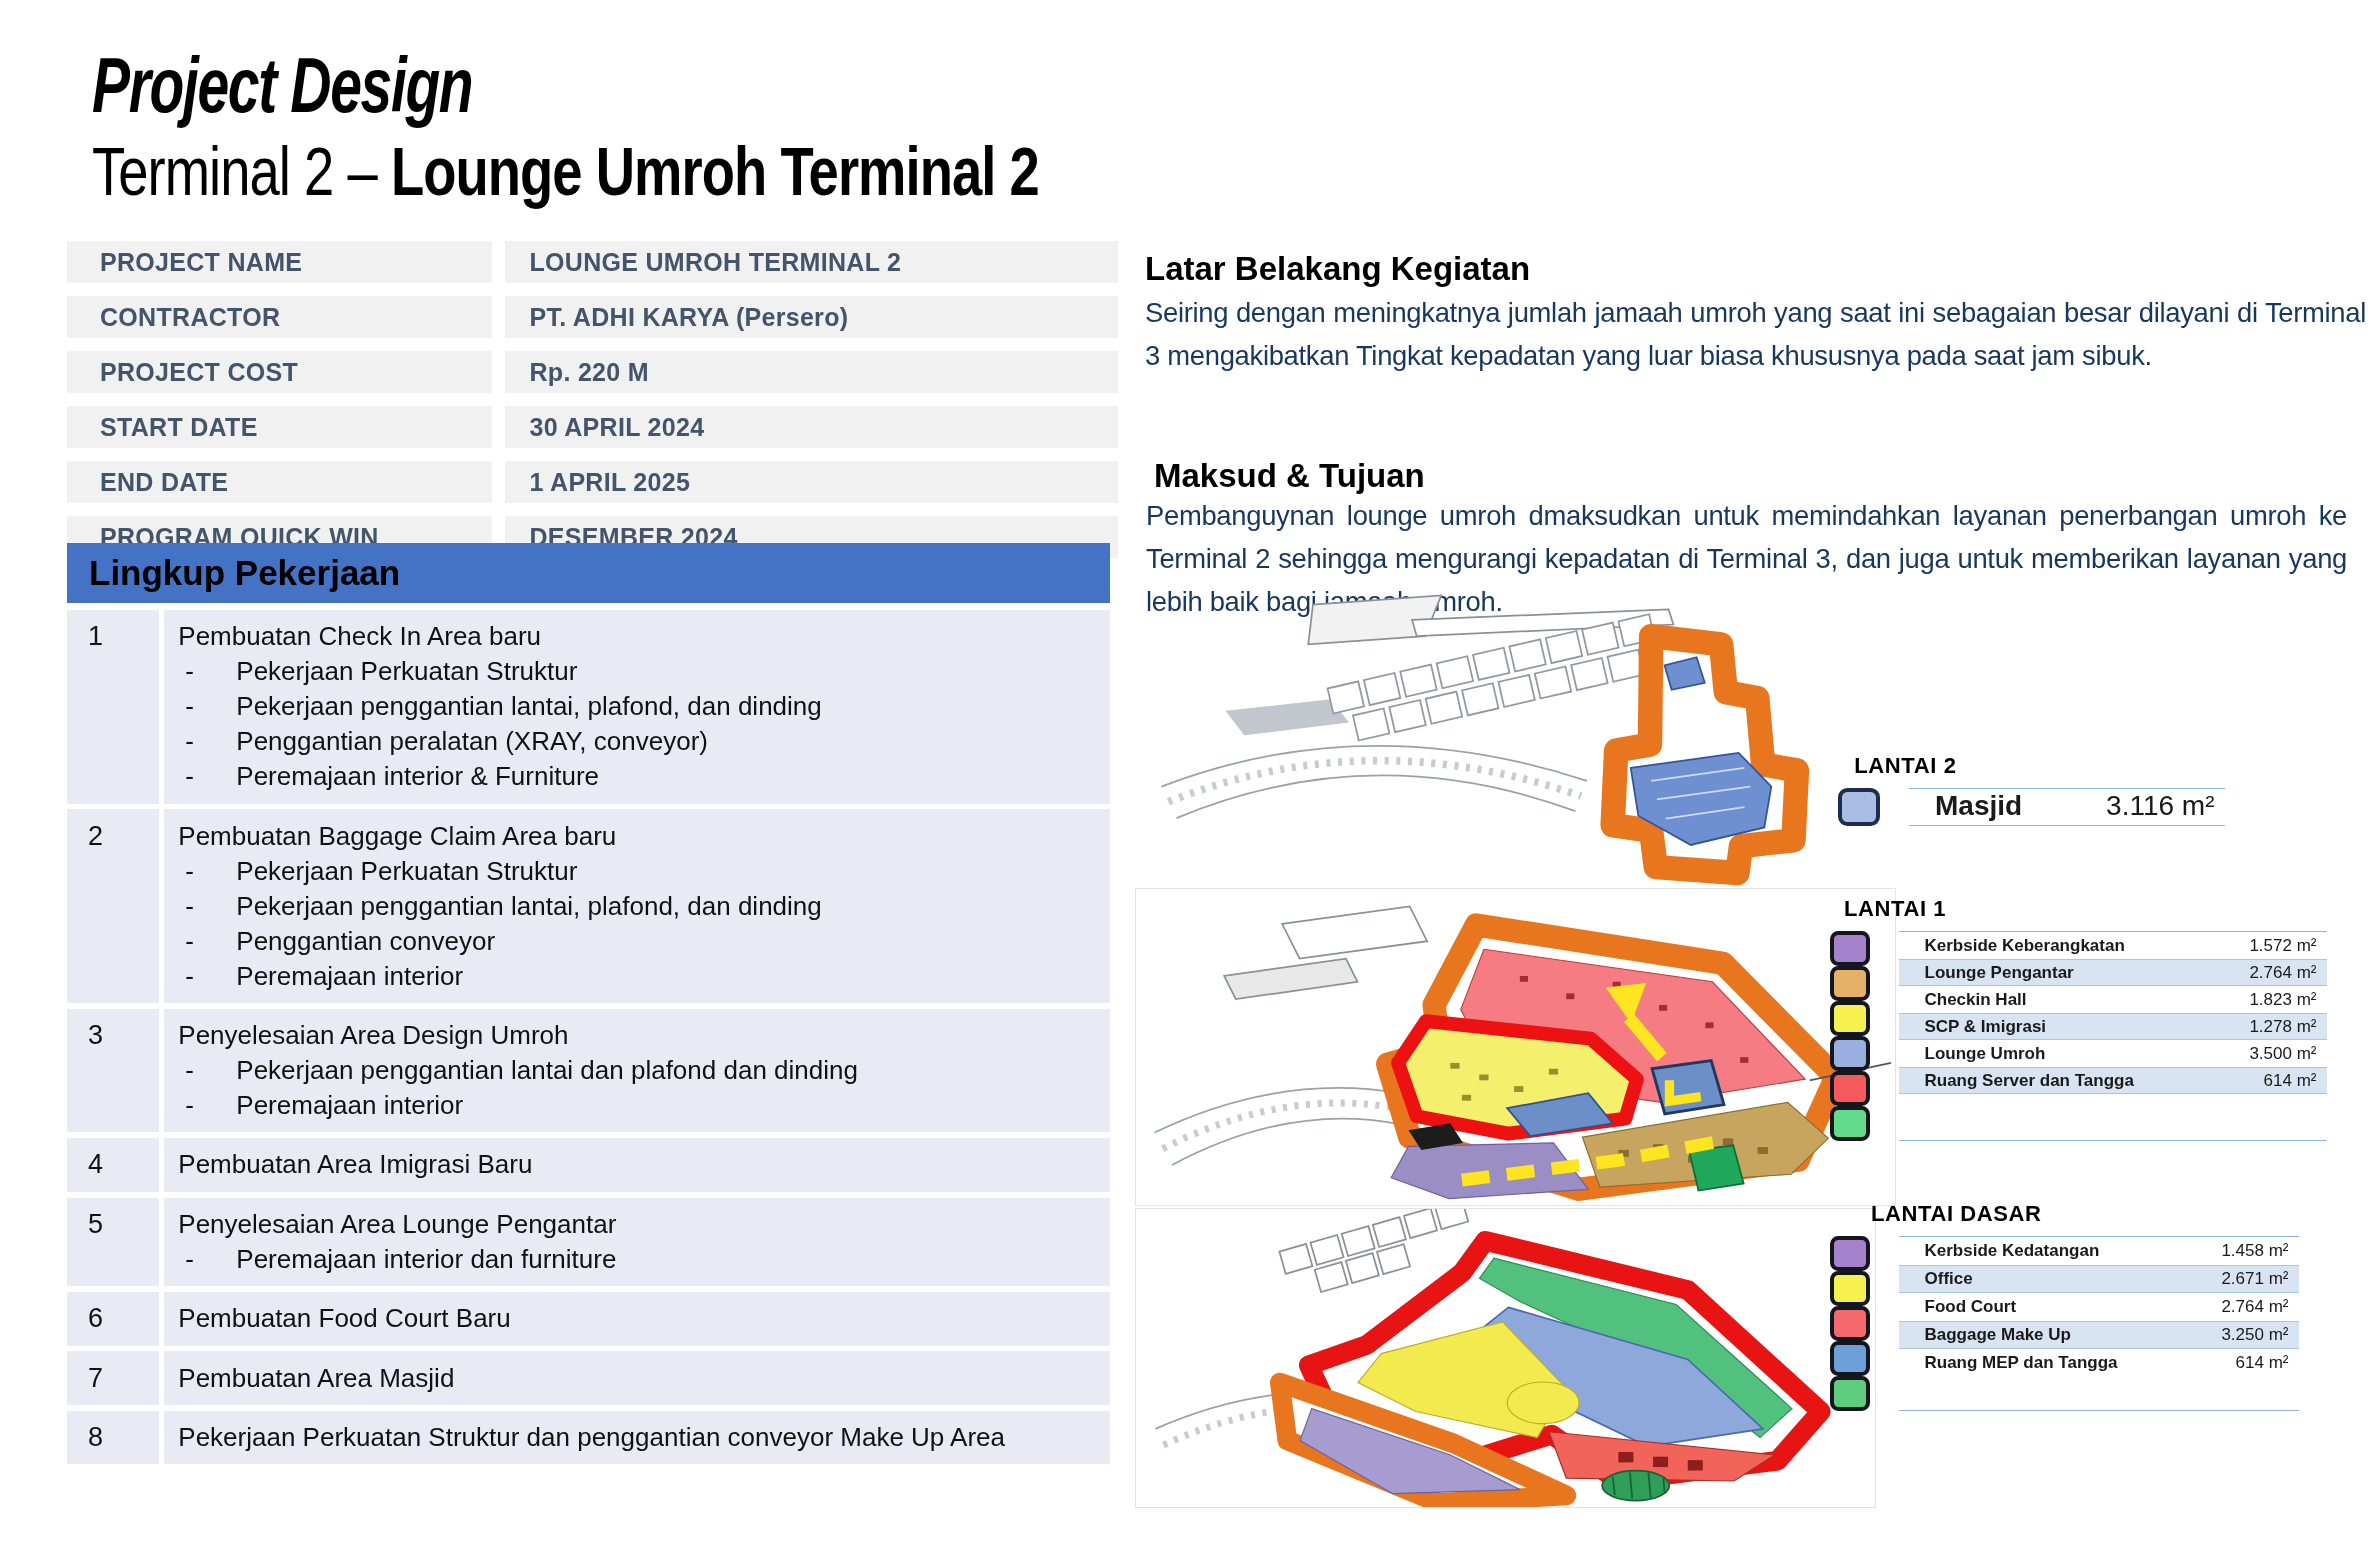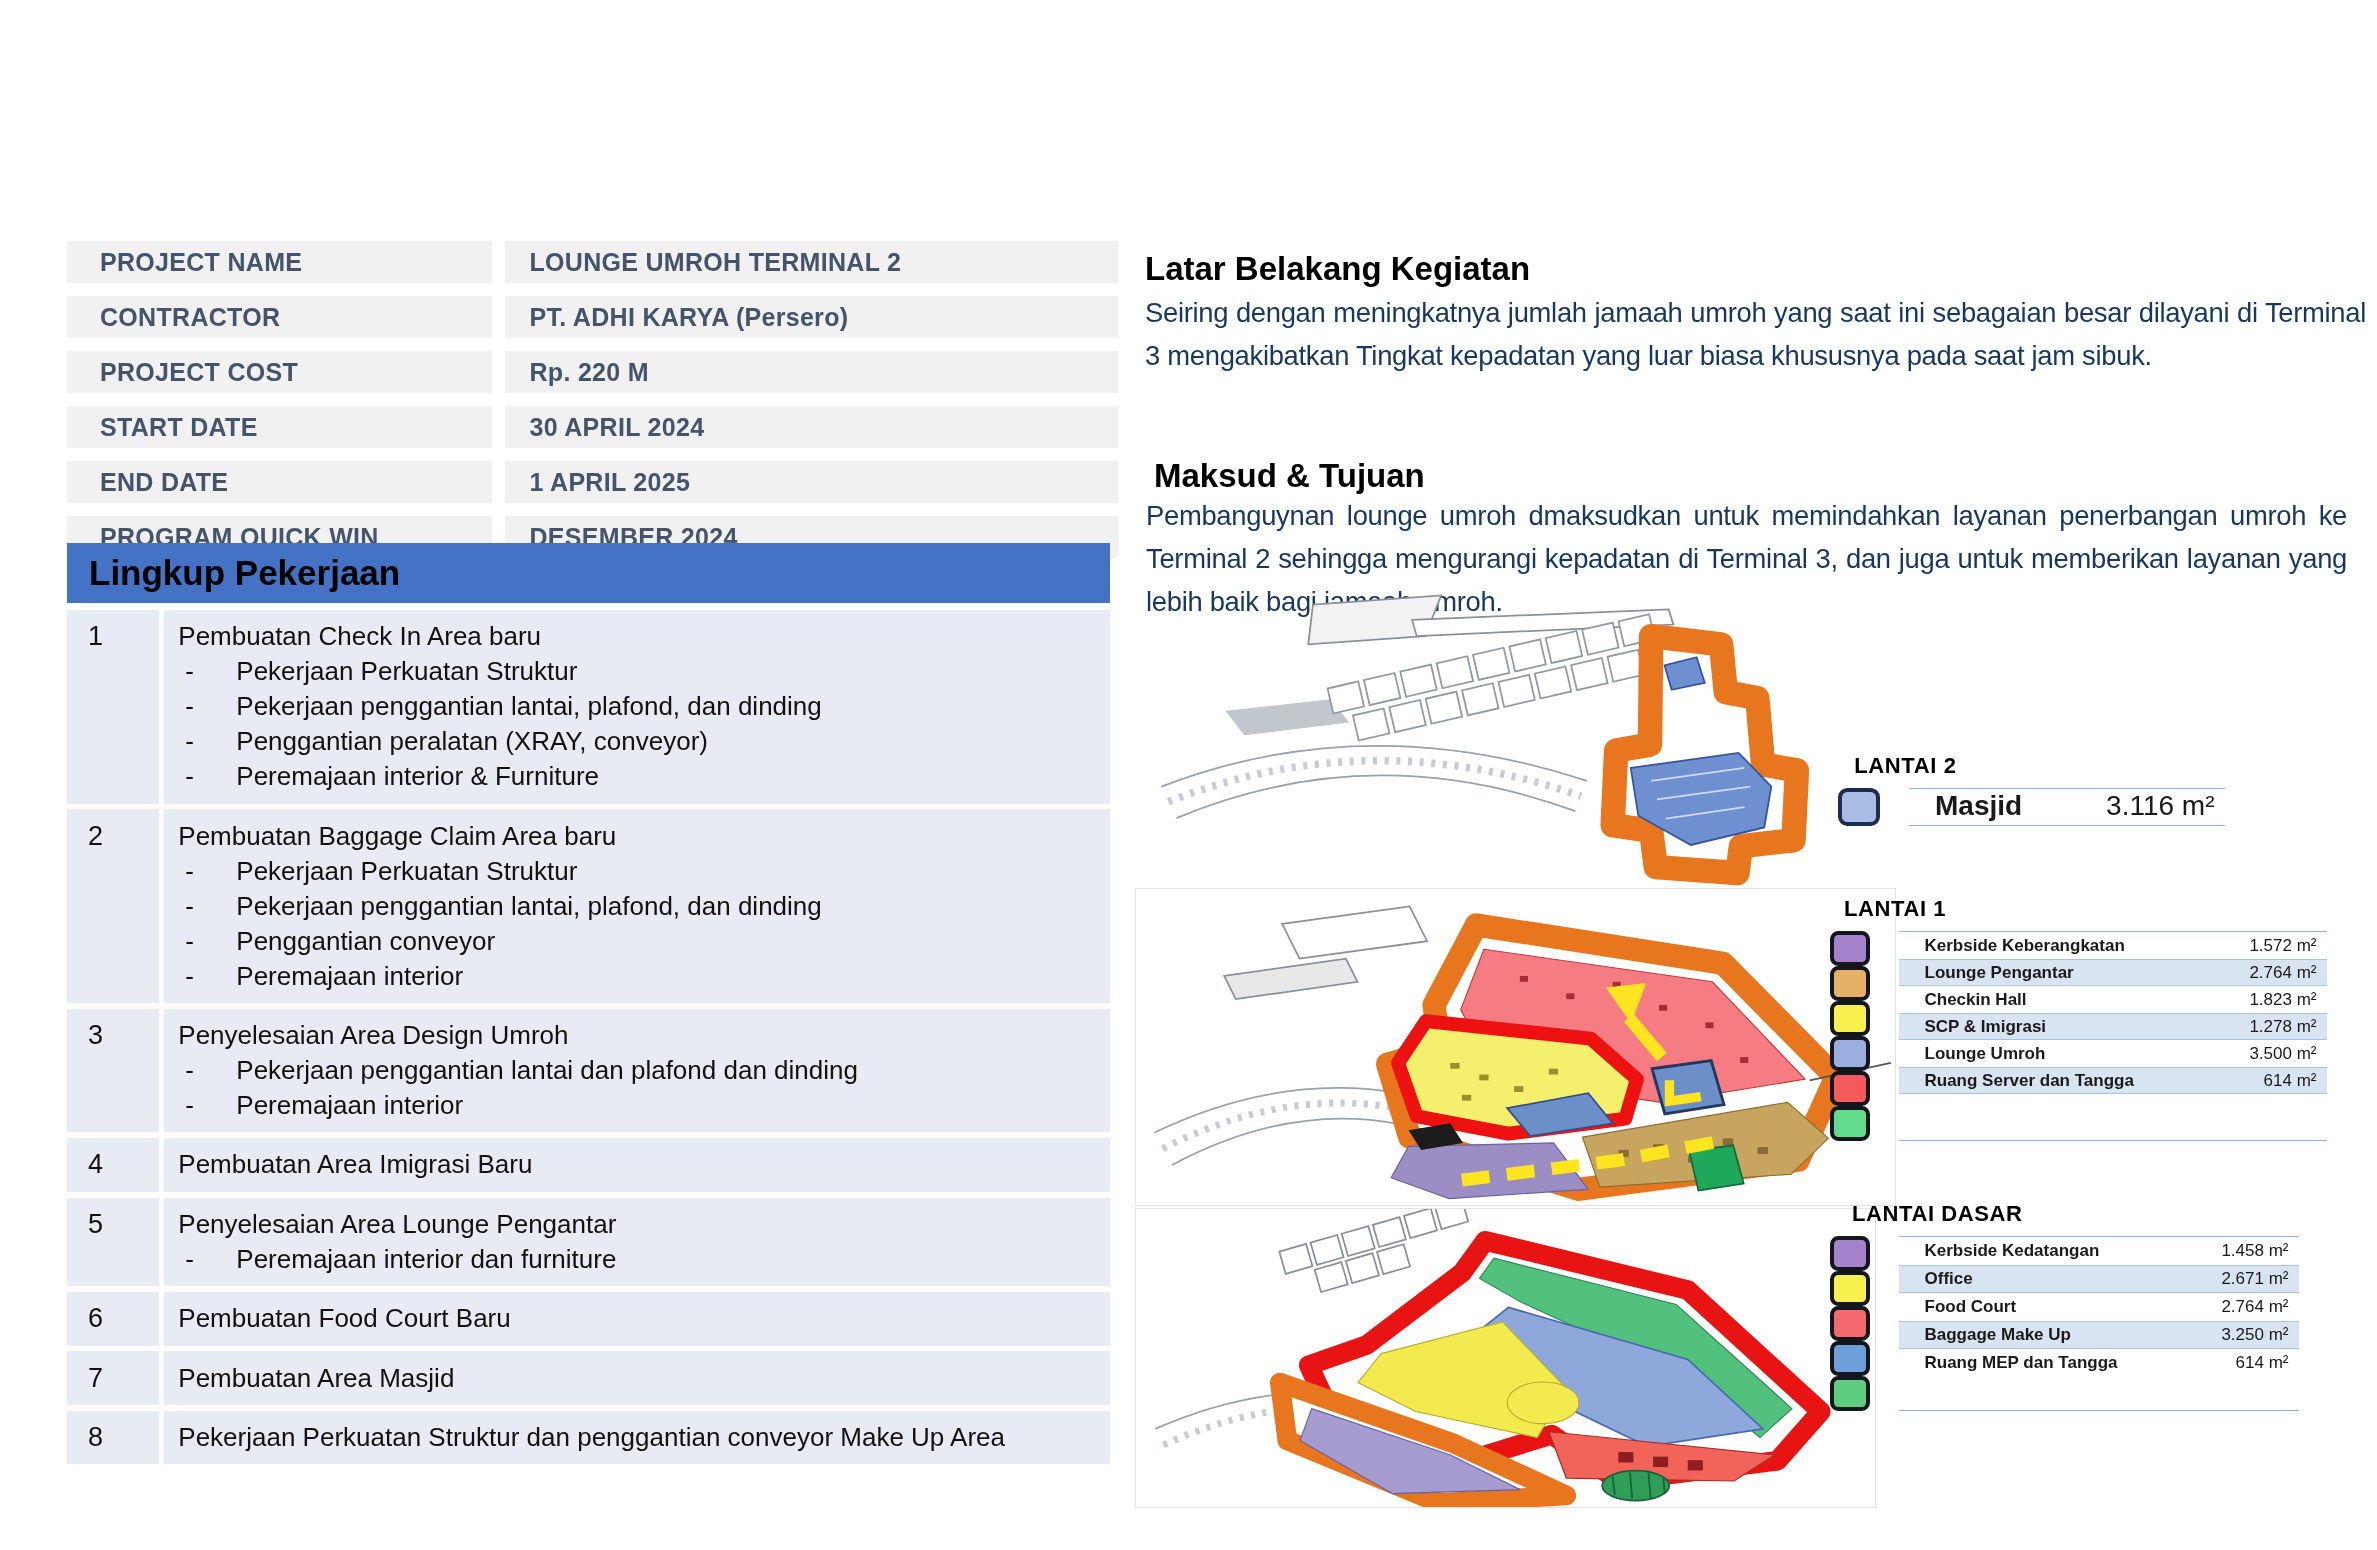--- a/index.html
+++ b/index.html
@@ -88,31 +88,35 @@
   
   .legend-lantai2{left:1838px;top:753px;width:387px;}
   .legend-lantai2 .legend-title{margin-left:16.3px;}
   .legend-lantai2 .legend-cells{height:34px;font-size:28px;}
   .legend-lantai2 .legend-swatch{width:34px;height:30px;border-color:#1d2d52;border-radius:9.3px;}
   .legend-lantai2 .cells-col{border-top:1.8px solid #8FB4D9;border-bottom:1.8px solid #8FB4D9;}
   .legend-lantai1{left:1830px;top:896px;width:497px;}
   .legend-lantai1 .legend-title{margin-left:14px;}
   .legend-lantai1 .legend-cells{height:27px;font-size:17px;}
   .legend-dasar{left:1830px;top:1201px;width:469px;}
-  .legend-dasar .legend-title{margin-left:22px;}
+  .legend-dasar .legend-title{margin-left:41px;}
   .legend-dasar .legend-cells{height:28px;font-size:17px;}
   .cells-col{flex:1;}
   .legend-flex{display:flex;}
   .swatch-col{display:flex;flex-direction:column;justify-content:space-around;margin-right:14px;}
 </style>
 </head>
 <body>
 
 <div class="slide">
 
+  <header class="title-block">
+    <h1 class="title-main">Project Design</h1>
+    <h2 class="title-sub"><span class="light">Terminal 2 – </span><span class="heavy">Lounge Umroh Terminal 2</span></h2>
+  </header>
 
   <section class="info-table">
     <div class="info-cell label">PROJECT NAME</div>
     <div class="info-cell value">LOUNGE UMROH TERMINAL 2</div>
     <div class="info-cell label">CONTRACTOR</div>
     <div class="info-cell value">PT. ADHI KARYA (Persero)</div>
     <div class="info-cell label">PROJECT COST</div>
     <div class="info-cell value">Rp. 220 M</div>
     <div class="info-cell label">START DATE</div>
     <div class="info-cell value">30 APRIL 2024</div>

